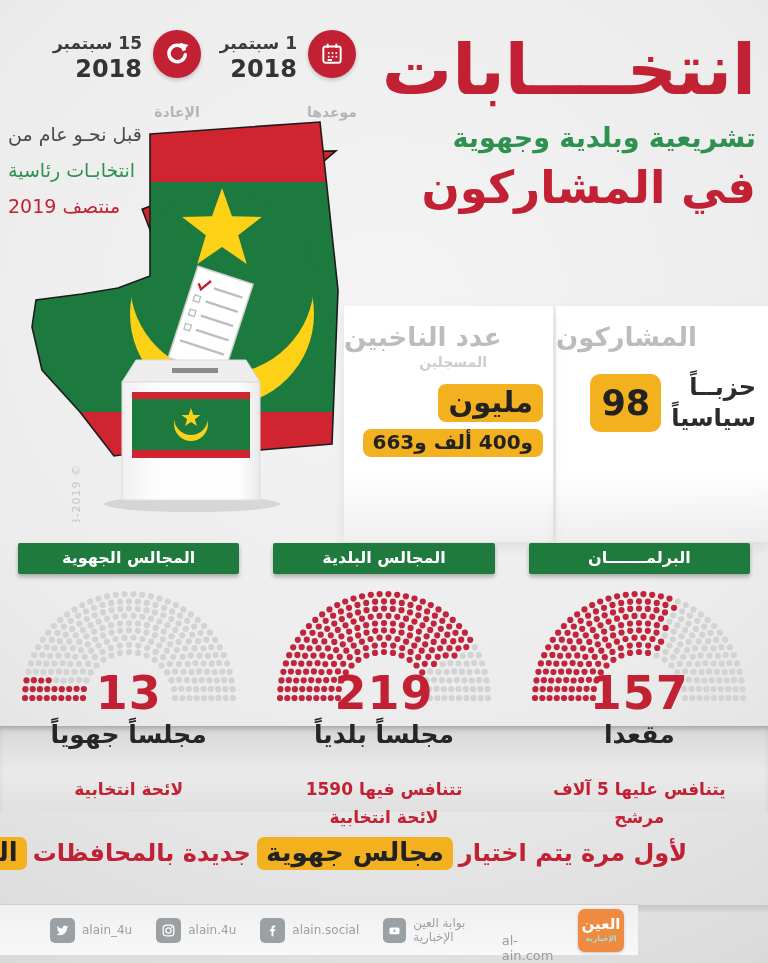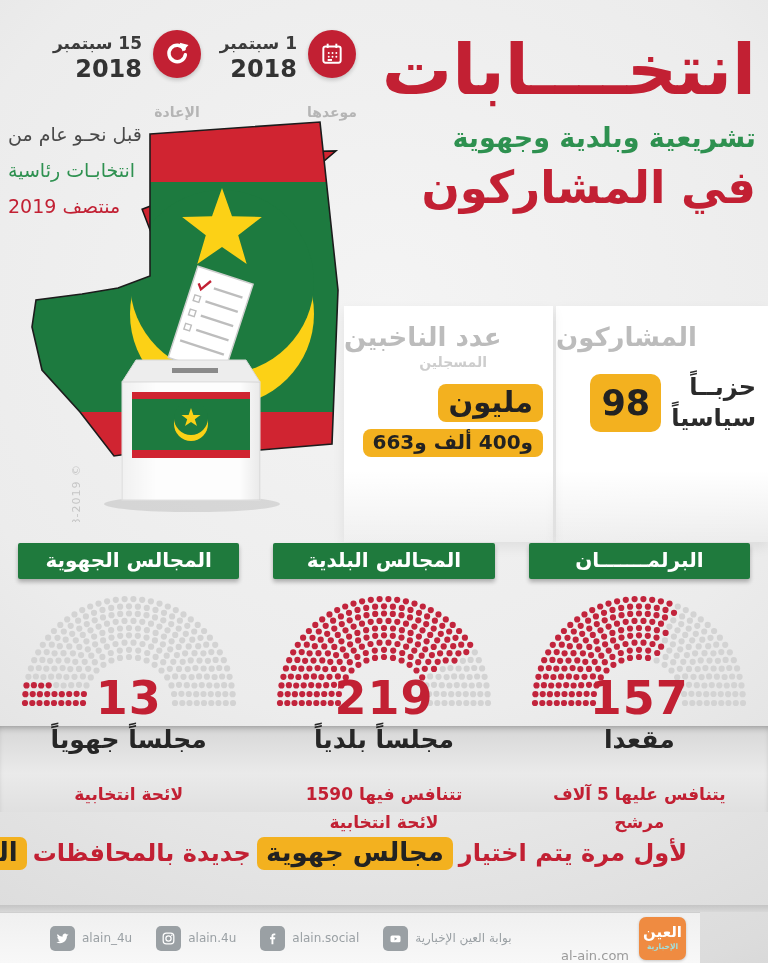--- a/index.html
+++ b/index.html
@@ -51,21 +51,21 @@
     border-radius:8px; padding:1px 10px 3px; }
   .v-line1{ text-align:right; padding-right:10px; margin-top:14px; font-size:29px; }
   .v-line2{ text-align:right; padding-right:10px; margin-top:7px; font-size:20px; }
 
   
   .caption-band{ position:absolute; top:726px; left:0; width:768px; height:86px;
     background:linear-gradient(180deg,#d7d7d7,#eaeaea 55%,#e0e0e0);
     box-shadow:inset 0 5px 7px -4px rgba(0,0,0,.35); z-index:1; }
   .charts{ position:absolute; top:543px; left:8px; width:752px; display:flex; gap:14px; z-index:4; }
   .chart-col{ flex:1; text-align:center; position:relative; }
-  .chart-badge{ background:#1f7a3d; color:#fff; font-weight:bold; font-size:20px;
+  .chart-badge{ background:#1f7a3d; color:#fff; font-weight:bold; font-size:16px;
     padding:5px 8px 7px; margin:0 10px; border-radius:2px; box-shadow:0 3px 4px rgba(0,0,0,.28); }
   .seat-wrap{ position:relative; margin-top:12px; height:122px; }
   .seat-number{ position:absolute; left:0; right:0; bottom:-8px; font-size:46px;
     font-weight:bold; color:#c22033; line-height:1; letter-spacing:1px; }
   .seat-label{ font-size:25px; font-weight:bold; color:#262626; margin-top:12px; }
   .chart-caption{ margin-top:26px; font-size:17px; font-weight:bold; color:#c22033; line-height:1.65; }
 
   
   .banner{ position:absolute; top:822px; right:215px; width:480px; height:62px; z-index:5;
     display:flex; align-items:center; justify-content:center; white-space:nowrap; }
@@ -73,21 +73,21 @@
   .banner .hl{ font-size:26px; margin:0 6px; padding:0 9px 3px; border-radius:7px; }
   .bkt{ position:absolute; border-color:#2e7d4f; border-style:solid; border-width:0; }
   .bkt-tl{ top:2px;  left:355px;  width:46px; height:22px; border-top:3px; border-left:3px; border-top-left-radius:12px; }
   .bkt-tr{ top:0;    right:-4px;  width:60px; height:26px; border-top:3px; border-right:3px; border-top-right-radius:3px; }
   .bkt-bl{ bottom:0; right:425px; width:26px; height:24px; border-bottom:3px; border-left:3px;  border-bottom-left-radius:3px; }
   .bkt-br{ bottom:2px; left:-6px; width:118px; height:24px; border-bottom:3px; border-right:3px; border-bottom-right-radius:12px; }
 
   
   .pre-footer{ position:absolute; left:0; bottom:51px; width:768px; height:7px;
     background:linear-gradient(180deg,#b7b7b7,#d5d5d5); opacity:.65; }
-  .footer{ position:absolute; left:0; bottom:0; width:700px; height:51px;
+  .footer{ position:absolute; left:0; bottom:8px; width:638px; height:51px;
     background:linear-gradient(180deg,#f0f0f0,#f8f8f8); border-top:1px solid #cfcfcf; z-index:6; }
   .footer-inner{ display:flex; align-items:center; justify-content:space-between;
     height:100%; padding:0 14px 0 50px; }
   .socials{ display:flex; align-items:center; gap:24px; }
   .social{ display:flex; align-items:center; gap:7px; }
   .sicon{ width:25px; height:25px; background:#9aa0a4; border-radius:5px;
     display:flex; align-items:center; justify-content:center; }
   .shandle{ color:#9aa0a4; font-size:12px; }
   .site-block{ display:flex; align-items:center; gap:10px; }
   .site-url{ color:#9b9b9b; font-size:13px;margin-top:35px; }

